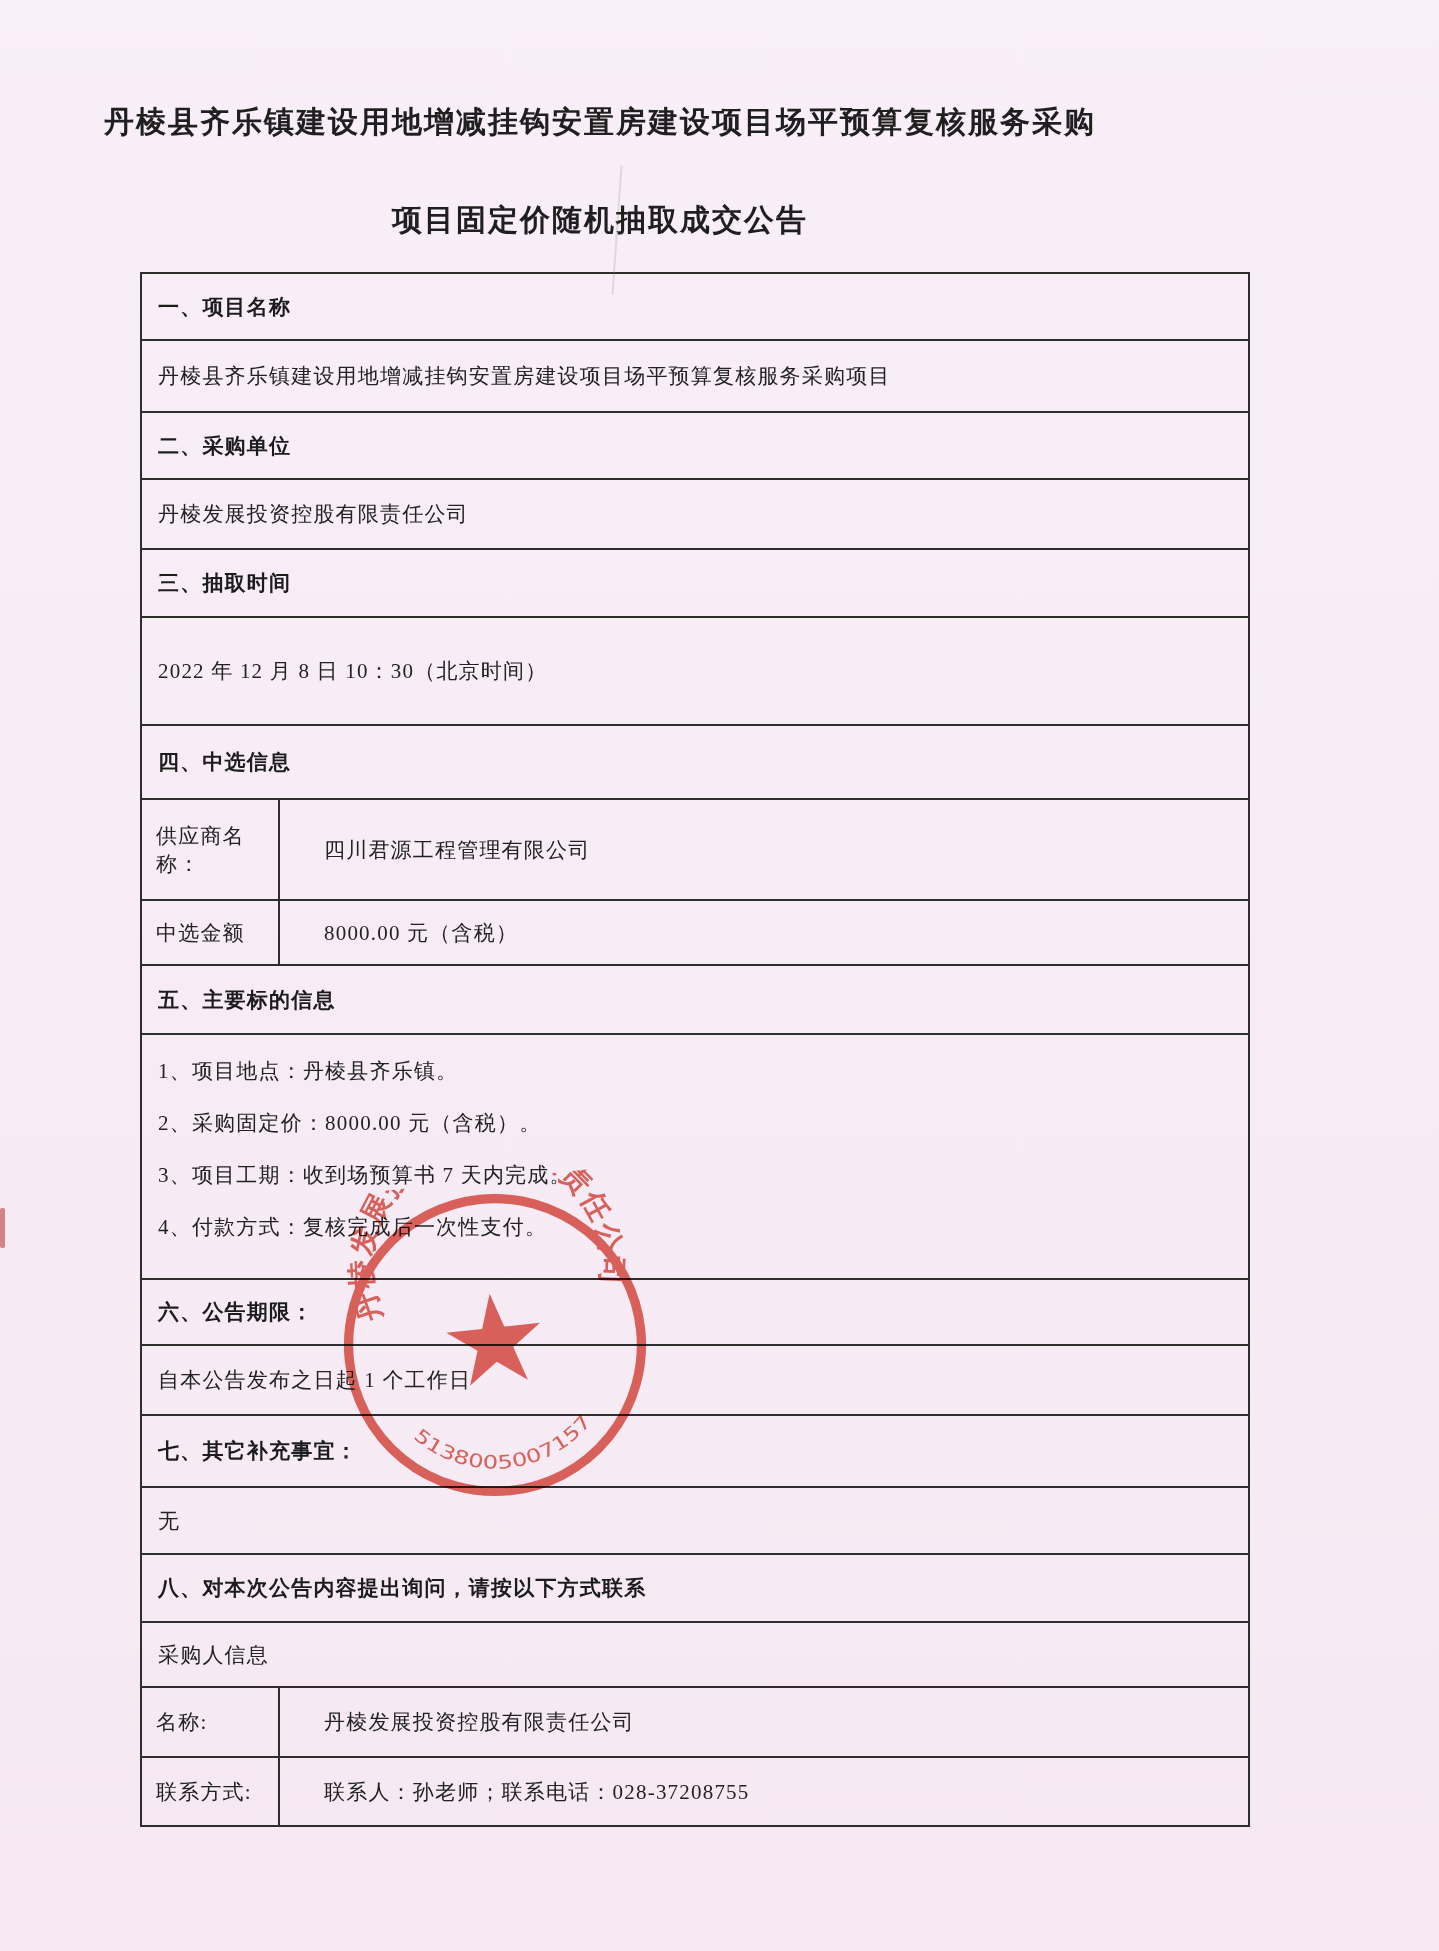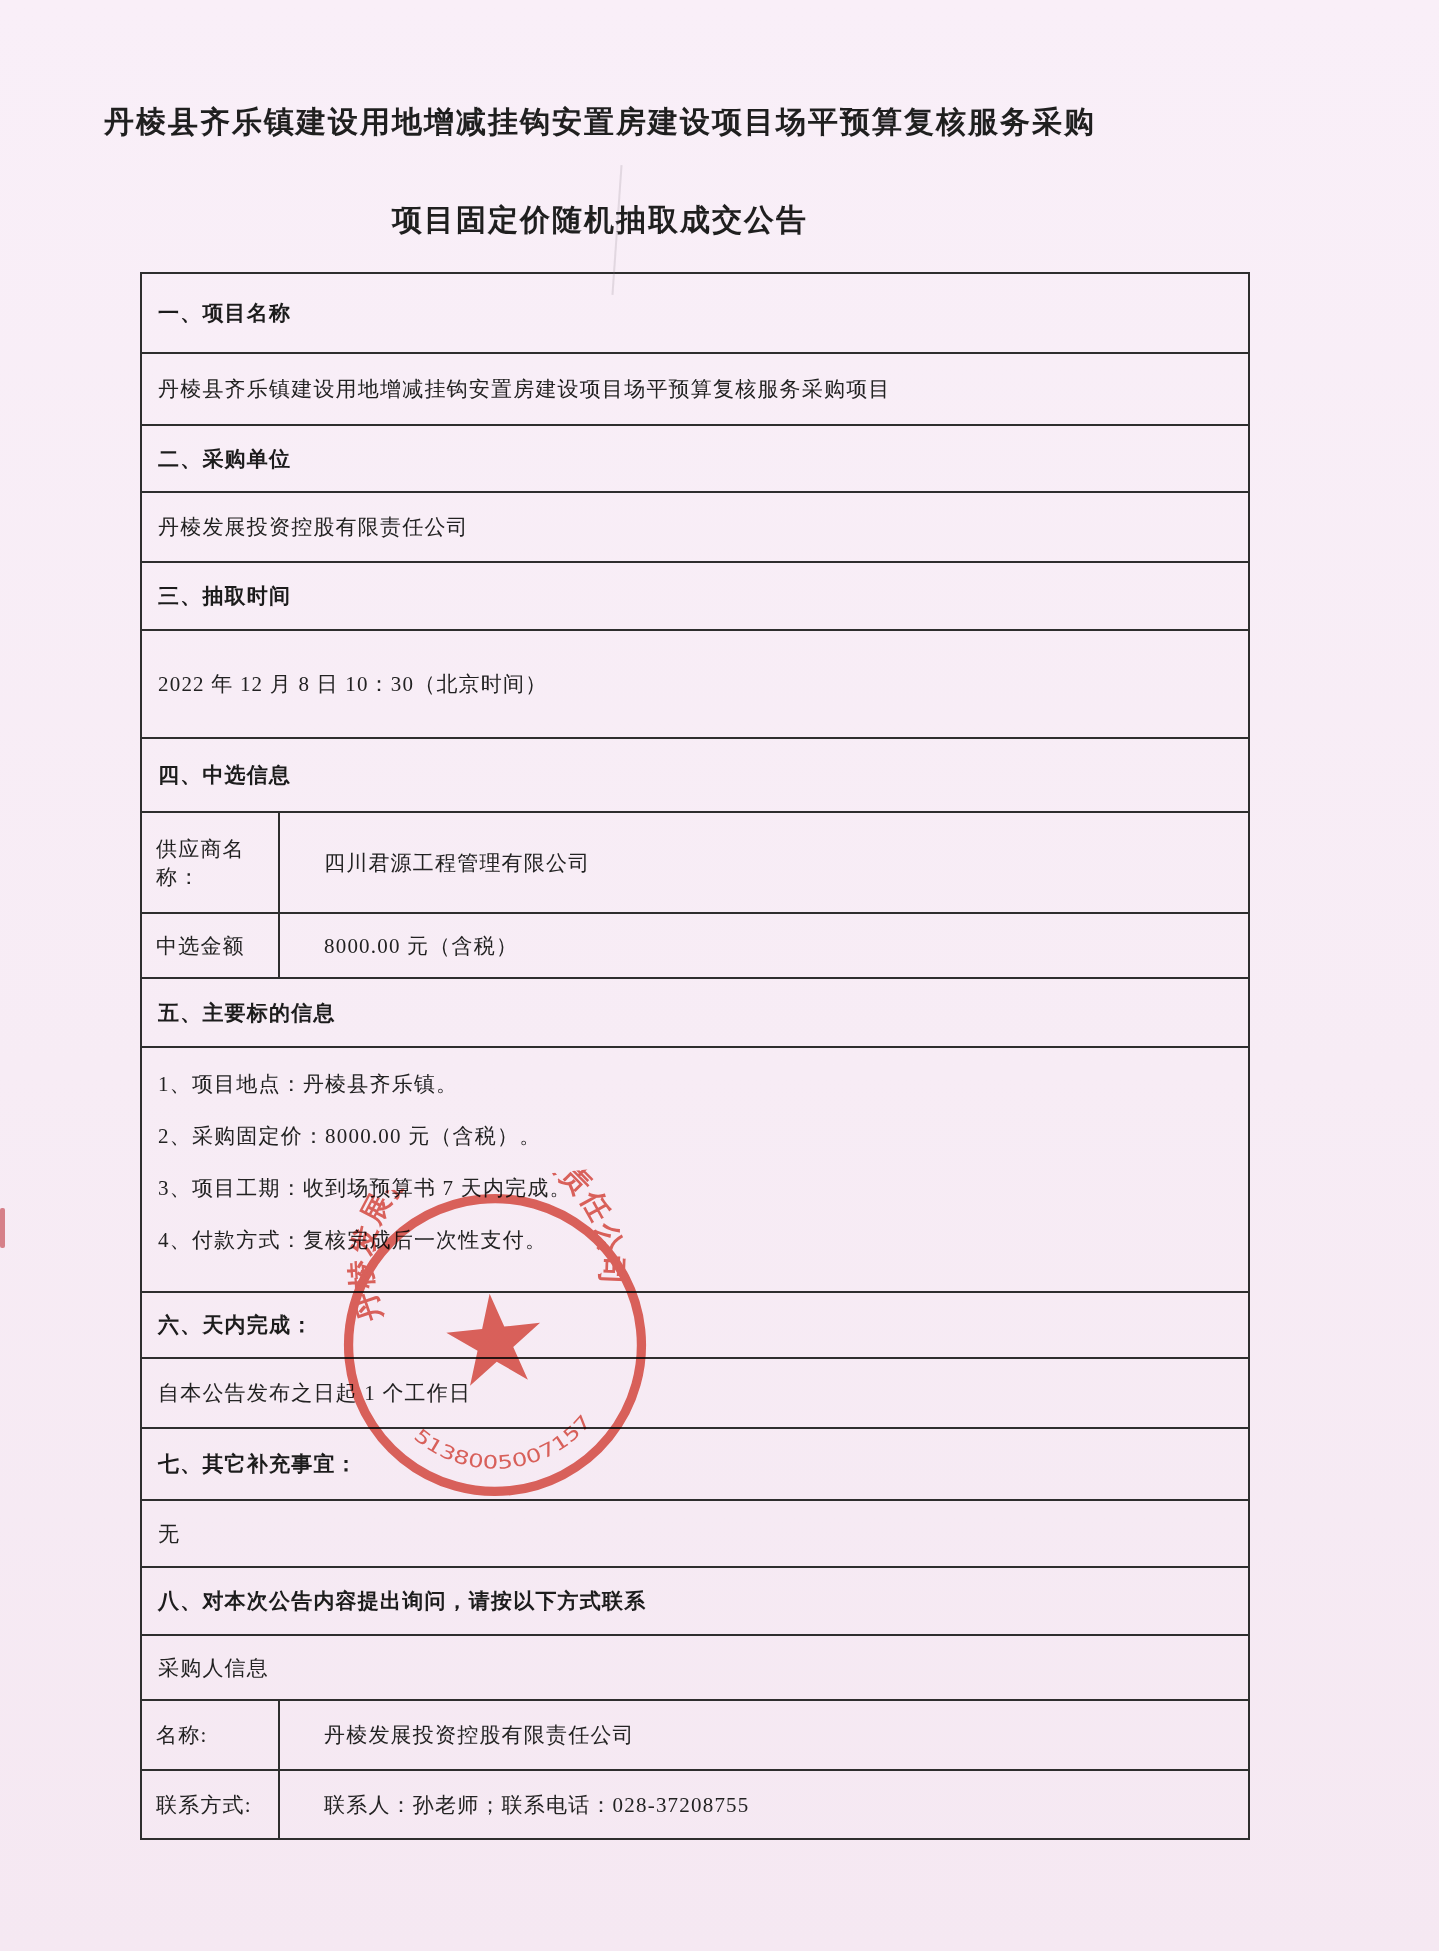--- a/index.html
+++ b/index.html
@@ -79,21 +79,21 @@
 
 <div class="page">
 
   <div class="title-block">
     <div class="title-line1">丹棱县齐乐镇建设用地增减挂钩安置房建设项目场平预算复核服务采购</div>
     <div class="title-line2">项目固定价随机抽取成交公告</div>
   </div>
 
   <div class="doc-table">
 
-    <div class="row header" style="height:80px">
+    <div class="row header" style="height:67px">
       <span>一、项目名称</span>
     </div>
     <div class="row content" style="height:72px">
       <span>丹棱县齐乐镇建设用地增减挂钩安置房建设项目场平预算复核服务采购项目</span>
     </div>
 
     <div class="row header" style="height:67px">
       <span>二、采购单位</span>
     </div>
     <div class="row content" style="height:70px">
@@ -131,21 +131,21 @@
       <span>五、主要标的信息</span>
     </div>
     <div class="row list" style="height:245px">
       <span class="li">1、项目地点：丹棱县齐乐镇。</span>
       <span class="li">2、采购固定价：8000.00 元（含税）。</span>
       <span class="li">3、项目工期：收到场预算书 7 天内完成。</span>
       <span class="li">4、付款方式：复核完成后一次性支付。</span>
     </div>
 
     <div class="row header" style="height:66px">
-      <span>六、天内完成：</span>
+      <span>六、公告期限：</span>
     </div>
     <div class="row content" style="height:70px">
       <span>自本公告发布之日起 1 个工作日</span>
     </div>
 
     <div class="row header" style="height:72px">
       <span>七、其它补充事宜：</span>
     </div>
     <div class="row content" style="height:67px">
       <span>无</span>

